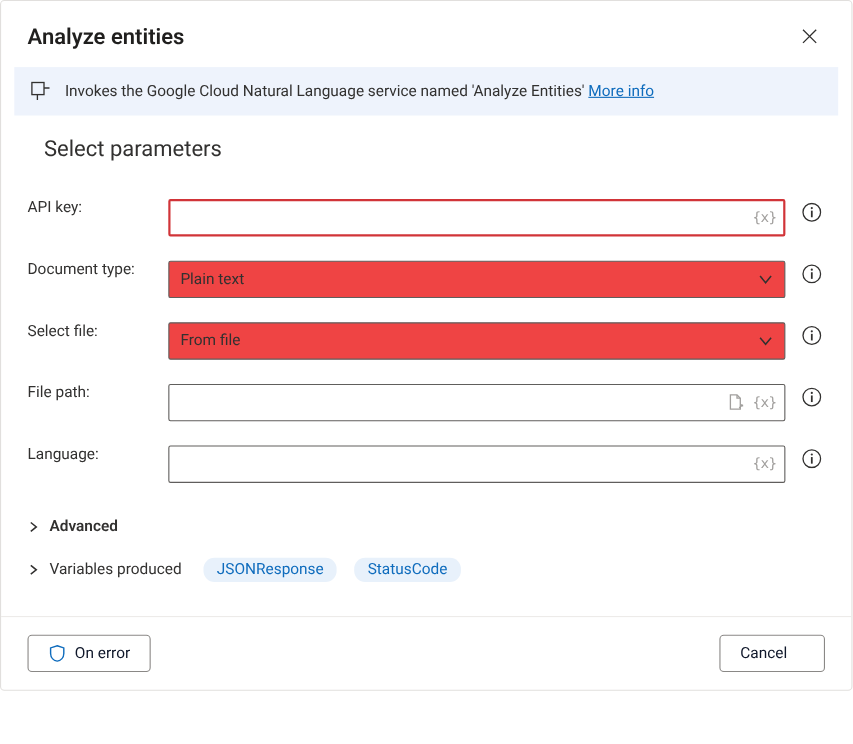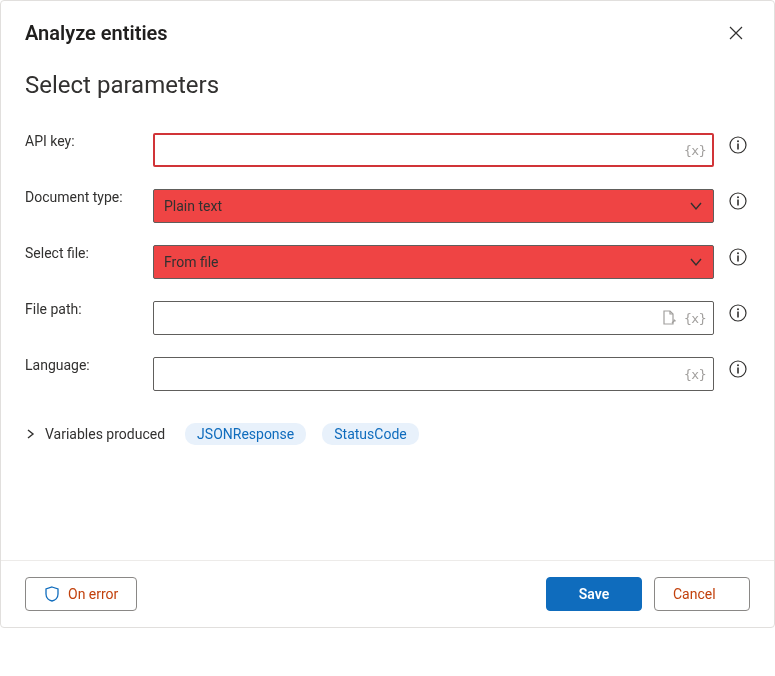--- a/index.html
+++ b/index.html
@@ -48,23 +48,23 @@
     color:#323130;
   }
   .info-bar .bar-icon {
     width:20px; height:20px;
     display:flex; align-items:center; justify-content:center;
     color:#323130;
   }
   .info-text { flex:1; }
   .more-link { color:#0f6cbd; text-decoration: underline; cursor:pointer; }
   .section-title {
-    font-size: 24px;
-    color:#323130;
-    padding: 10px 24px 6px 24px;
+    font-size: 20px;
+    color:#323130;
+    padding: 10px 24px 6px 39px;
   }
   .params {
     padding: 6px 24px 0 24px;
   }
   .row {
     display:flex;
     align-items:flex-start;
     gap:12px;
     margin: 22px 0;
   }
@@ -167,21 +167,21 @@
     border-radius:4px;
     font:inherit;
     cursor:pointer;
     display:inline-flex;
     align-items:center;
     gap:8px;
   }
   .btn.outline {
     background:#fff;
     border:1px solid #8a8886;
-    color:#c2410c;
+    color:#0f172a;
   }
   .btn.primary {
     background:#0f6cbd;
     border:1px solid #0f6cbd;
     color:#fff;
     min-width:96px;
     justify-content:center;
     font-weight:600;
   }
   .spacer { flex:1; }
@@ -194,20 +194,32 @@
 
   <div class="header">
     <div class="title">Analyze entities</div>
     <div class="close-btn">
       <svg width="14" height="14" viewBox="0 0 14 14">
           <path d="M1 1 L13 13 M13 1 L1 13" stroke="currentColor" stroke-width="1.2" fill="none"></path>
         </svg>
     </div>
   </div>
 
+  <div class="info-bar">
+    <span class="bar-icon">
+      <svg width="20" height="20" viewBox="0 0 20 20">
+          <rect x="2" y="2" width="11" height="11" fill="none" stroke="currentColor" stroke-width="1.2"></rect>
+          <line x1="13" y1="7" x2="18" y2="7" stroke="currentColor" stroke-width="1.2"></line>
+          <line x1="7" y1="13" x2="7" y2="18" stroke="currentColor" stroke-width="1.2"></line>
+        </svg>
+    </span>
+    <span class="info-text">
+      <span>Invokes the Google Cloud Natural Language service named 'Analyze Entities' </span><a class="more-link">More info</a>
+    </span>
+  </div>
 
   <div class="section-title">Select parameters</div>
 
   <div class="params">
 
     <div class="row">
       <div class="label">API key:</div>
       <div class="field-wrap">
         <input class="field error" value="" style="">
         <span class="right-icons">
@@ -300,43 +312,48 @@
       <span class="info-btn">
         <svg width="18" height="18" viewBox="0 0 18 18">
             <circle cx="9" cy="9" r="8" fill="none" stroke="currentColor" stroke-width="1.2"></circle>
             <circle cx="9" cy="5.2" r="1" fill="currentColor"></circle>
             <rect x="8.2" y="7.5" width="1.6" height="6" fill="currentColor"></rect>
           </svg>
       </span>
     </div>
   </div>
 
-
   <div class="expander">
     <span class="chev-right">
       <svg width="10" height="10" viewBox="0 0 10 10">
           <path d="M2 1 L7 5 L2 9" fill="none" stroke="currentColor" stroke-width="1.4"></path>
         </svg>
     </span>
+    <span style="font-weight:600">Advanced</span>
+  </div>
+
+  <div class="expander">
+    <span class="chev-right">
+      <svg width="10" height="10" viewBox="0 0 10 10">
+          <path d="M2 1 L7 5 L2 9" fill="none" stroke="currentColor" stroke-width="1.4"></path>
+        </svg>
+    </span>
     <span style="font-weight:400">Variables produced</span>
     <span class="badges">
       <span class="badge">JSONResponse</span>
       <span class="badge">StatusCode</span>
     </span>
   </div>
 
   <div class="footer">
     <button class="btn outline">
       <svg width="16" height="16" viewBox="0 0 16 16">
           <path d="M8 1 L14 3 V8 C14 12 11 14.5 8 15 C5 14.5 2 12 2 8 V3 Z" fill="none" stroke="#0f6cbd" stroke-width="1.3"></path>
         </svg>
       <span>On error</span>
     </button>
     <span class="spacer"></span>
-    <button class="btn primary">
-      <span>Save</span>
-    </button>
     <button class="btn outline" style="min-width:96px;">
       <span>Cancel</span>
     </button>
   </div>
 
 </div>
 
 </body></html>

